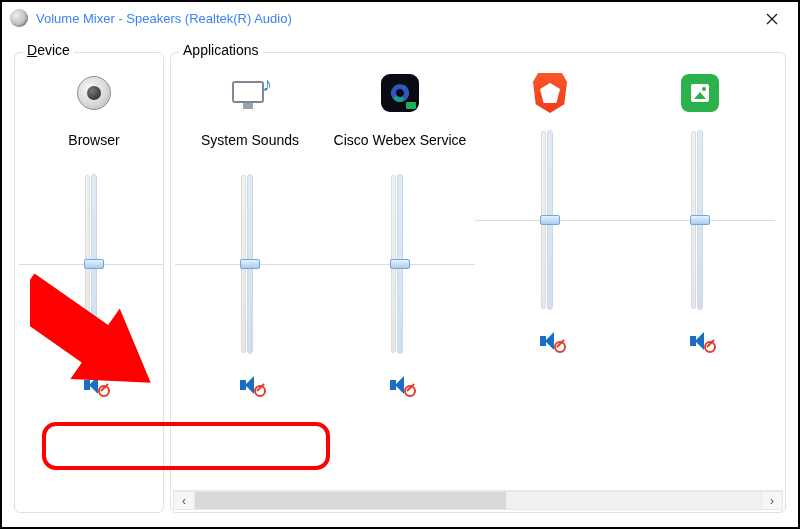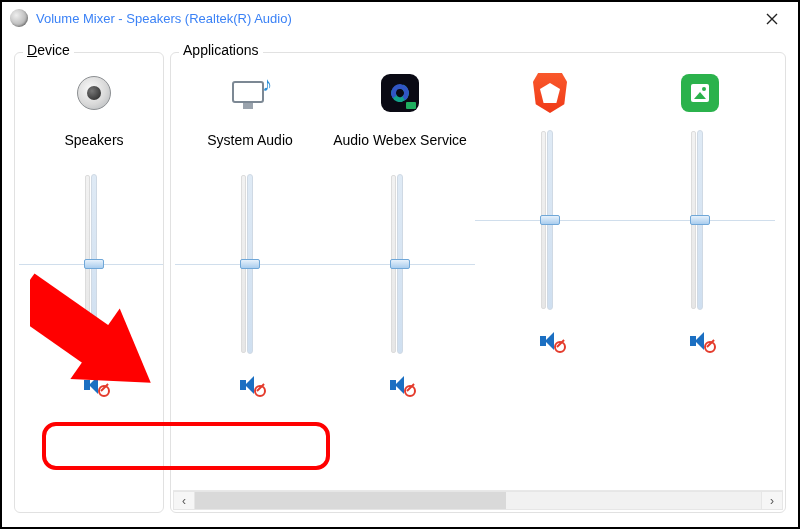--- a/index.html
+++ b/index.html
@@ -251,21 +251,21 @@
         <span class="ul">D</span><span>evice</span>
       </div>
       <div class="columns">
         <div class="col">
           <div class="icon-box">
             <div class="ico-speaker-dev">
                 <div class="ring"></div>
                 <div class="hub"></div>
               </div>
           </div>
-          <div class="app-label">Speakers</div>
+          <div class="app-label">Browser</div>
           <div class="slider-wrap">
             <div class="hline" style="top:50%"></div>
             <div class="vtrack">
                 <div class="vu"></div>
                 <div class="vthumb" style="bottom:50%"></div>
               </div>
           </div>
           <div class="mute-row">
             <div class="mute-btn">
               <div class="speaker-glyph">
@@ -286,21 +286,21 @@
       <div class="columns">
 
         <div class="col">
           <div class="icon-box">
             <div class="ico-sys">
                 <div class="mon"></div>
                 <div class="stand"></div>
                 <div class="note">♪</div>
               </div>
           </div>
-          <div class="app-label">System Audio</div>
+          <div class="app-label">System Sounds</div>
           <div class="slider-wrap">
             <div class="hline" style="top:50%"></div>
             <div class="vtrack">
                 <div class="vu"></div>
                 <div class="vthumb" style="bottom:50%"></div>
               </div>
           </div>
           <div class="mute-row">
             <div class="mute-btn">
               <div class="speaker-glyph">
@@ -313,21 +313,21 @@
         </div>
 
         <div class="col">
           <div class="icon-box">
             <div class="ico-webex">
                 <div class="c1"></div>
                 <div class="c2"></div>
                 <div class="cam"></div>
               </div>
           </div>
-          <div class="app-label">Audio Webex Service</div>
+          <div class="app-label">Cisco Webex Service</div>
           <div class="slider-wrap">
             <div class="hline" style="top:50%"></div>
             <div class="vtrack">
                 <div class="vu"></div>
                 <div class="vthumb" style="bottom:50%"></div>
               </div>
           </div>
           <div class="mute-row">
             <div class="mute-btn">
               <div class="speaker-glyph">

